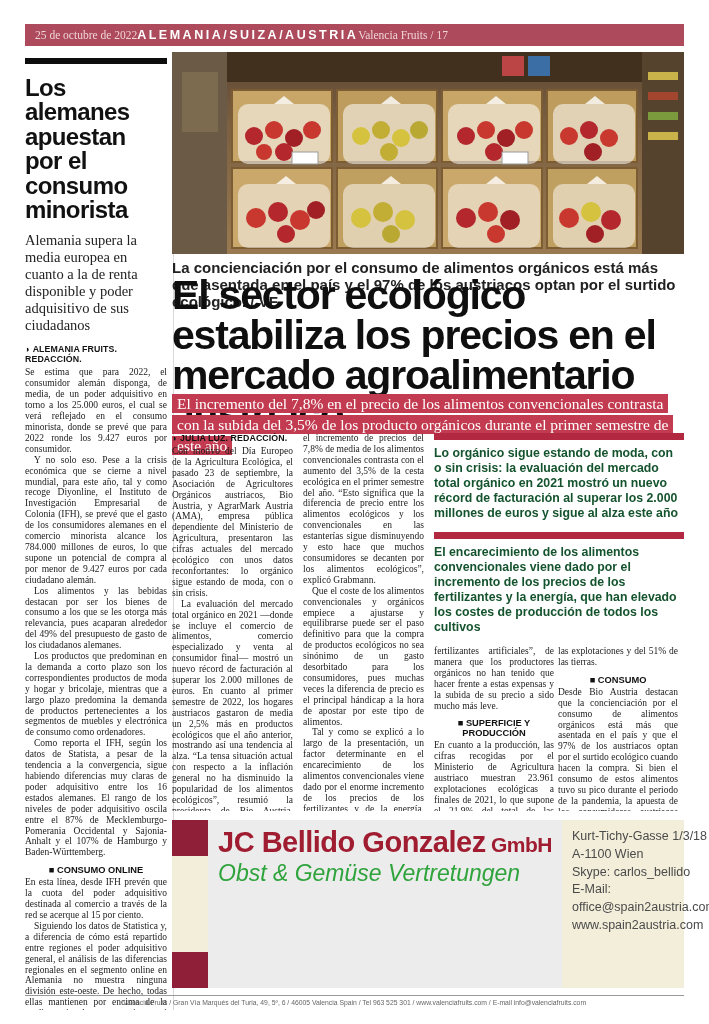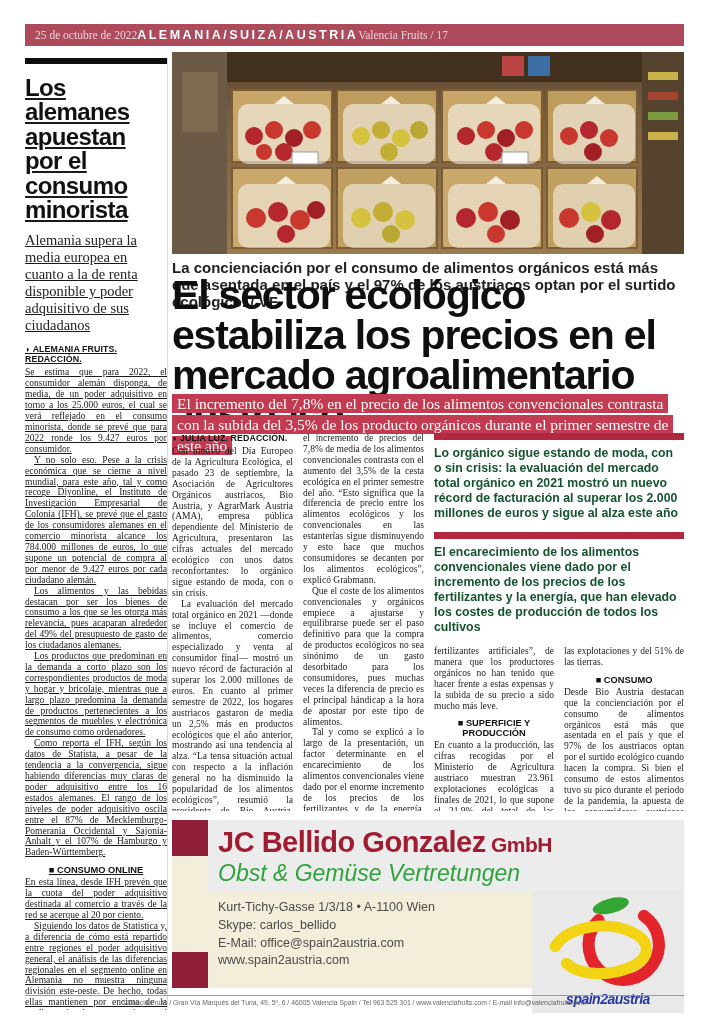--- a/index.html
+++ b/index.html
@@ -8,21 +8,21 @@
 
   
   .masthead{position:absolute;left:25px;top:24px;width:659px;height:22px;background:#ad4a5b;
             display:flex;align-items:center;justify-content:flex-start;padding:0 10px;box-sizing:border-box;}
   .mast-date,.mast-issue{font-family:"Liberation Serif",serif;font-size:11.5px;color:#f0d4d8;}
   .mast-section{font-family:"Liberation Sans",sans-serif;font-weight:bold;font-size:12.5px;
                 color:#ffffff;letter-spacing:2.5px;}
 
   
   .left-col{position:absolute;left:25px;top:58px;width:142px;height:952px;overflow:hidden;
-            border-right:1px solid #d9d9d9;box-sizing:content-box;text-decoration:underline;}
+            border-right:1px solid #d9d9d9;padding-right:6px;box-sizing:content-box;}
   .left-bar{height:6px;background:#0d0d0d;margin-bottom:12px;}
   .left-headline{font-family:"Liberation Sans",sans-serif;font-weight:800;font-size:24px;
                  line-height:1.02;letter-spacing:-0.6px;color:#111;}
   .left-standfirst{font-family:"Liberation Serif",serif;font-size:14.5px;line-height:1.18;
                    color:#222;margin-top:9px;}
   .byline{font-family:"Liberation Sans",sans-serif;font-weight:bold;font-size:8.8px;color:#111;
           margin:10px 0 3px 0;letter-spacing:0.1px;}
   .leftbody p, .body-col p{margin:0;font-size:9.5px;line-height:10.9px;text-align:justify;
           hyphens:auto;-webkit-hyphens:auto;}
   .leftbody p + p, .body-col p + p{text-indent:9px;}
@@ -43,29 +43,29 @@
   .deck span{background:#c23b50;color:#ffffff;padding:1px 5px;
              -webkit-box-decoration-break:clone;box-decoration-break:clone;}
 
   
   .body{position:absolute;left:172px;top:433px;width:512px;height:378px;display:flex;gap:10px;overflow:hidden;}
   .body-col{width:121px;flex:none;overflow:hidden;}
   .right-half{flex:1;display:flex;flex-direction:column;overflow:hidden;}
   .qbox{border-top:7px solid #b22840;padding-top:6px;margin-bottom:11px;
         font-family:"Liberation Sans",sans-serif;font-weight:bold;font-size:12.3px;
         line-height:1.22;color:#14532d;}
-  .right-cols{display:flex;gap:10px;flex:1;overflow:hidden;}
+  .right-cols{display:flex;gap:4px;flex:1;overflow:hidden;}
   .right-cols .body-col{width:120px;}
 
   
   .ad{position:absolute;left:172px;top:820px;width:512px;height:168px;background:#f3eeda;
       display:flex;}
   .ad-strip{width:36px;flex:none;display:flex;flex-direction:column;justify-content:space-between;}
   .ad-strip .rb{height:36px;background:#8f1f38;}
-  .ad-main{flex:1;display:flex;flex-direction:column;min-width:0;}
+  .ad-main{flex:1;display:flex;flex-direction:row;min-width:0;}
   .ad-titleband{background:#ececec;padding:6px 10px 4px 10px;}
   .ad-company{font-family:"Liberation Sans",sans-serif;font-weight:800;font-size:29px;
               color:#a01d31;letter-spacing:-0.5px;white-space:nowrap;}
   .ad-company small{font-size:21px;font-weight:800;}
   .ad-tagline{font-family:"Liberation Sans",sans-serif;font-style:italic;font-size:23px;
               color:#2fa33c;margin-top:1px;}
   .ad-lower{flex:1;display:flex;}
   .ad-contact{flex:1;padding:8px 10px;font-family:"Liberation Sans",sans-serif;font-size:12.5px;
               color:#4a4a4a;line-height:1.42;}
   .ad-logo{width:152px;flex:none;background:#e9e9e9;display:flex;flex-direction:column;
@@ -96,21 +96,21 @@
     <div class="byline">◗ ALEMANIA FRUITS. REDACCIÓN.</div>
     <div class="leftbody">
         <p>Se estima que para 2022, el consumidor alemán disponga, de media, de un poder adquisitivo en torno a los 25.000 euros, el cual se verá reflejado en el consumo minorista, donde se prevé que para 2022 ronde los 9.427 euros por consumidor.</p>
         <p>Y no solo eso. Pese a la crisis económica que se cierne a nivel mundial, para este año, tal y como recoge Diyonline, el Instituto de Investigación Empresarial de Colonia (IFH), se prevé que el gasto de los consumidores alemanes en el comercio minorista alcance los 784.000 millones de euros, lo que supone un potencial de compra al por menor de 9.427 euros por cada ciudadano alemán.</p>
         <p>Los alimentos y las bebidas destacan por ser los bienes de consumo a los que se les otorga más relevancia, pues acaparan alrededor del 49% del presupuesto de gasto de los ciudadanos alemanes.</p>
         <p>Los productos que predominan en la demanda a corto plazo son los correspondientes productos de moda y hogar y bricolaje, mientras que a largo plazo predomina la demanda de productos pertenecientes a los segmentos de muebles y electrónica de consumo como ordenadores.</p>
         <p>Como reporta el IFH, según los datos de Statista, a pesar de la tendencia a la convergencia, sigue habiendo diferencias muy claras de poder adquisitivo entre los 16 estados alemanes. El rango de los niveles de poder adquisitivo oscila entre el 87% de Mecklemburgo-Pomerania Occidental y Sajonia-Anhalt y el 107% de Hamburgo y Baden-Württemberg.</p>
       </div>
     <div class="subhead">■ CONSUMO ONLINE</div>
     <div class="leftbody">
-        <p>En esta línea, desde IFH prevén que la cuota del poder adquisitivo destinada al comercio a través de la red se acerque al 20 por ciento.</p>
+        <p>En esta línea, desde IFH prevén que la cuota del poder adquisitivo destinada al comercio a través de la red se acerque al 15 por ciento.</p>
         <p>Siguiendo los datos de Statistica y, a diferencia de cómo está repartido entre regiones el poder adquisitivo general, el análisis de las diferencias regionales en el segmento online en Alemania no muestra ninguna división este-oeste. De hecho, todas ellas mantienen por encima de la media nacional, que se estima será de 24.455 euros por habitante en 2022.</p>
       </div>
 
   </div>
 
   <div class="photo">
     <svg width="512" height="202" viewBox="0 0 512 202">
       <defs>
         <linearGradient id="bg" x1="0" y1="0" x2="0" y2="1">
           <stop offset="0" stop-color="#5c4632"></stop>

